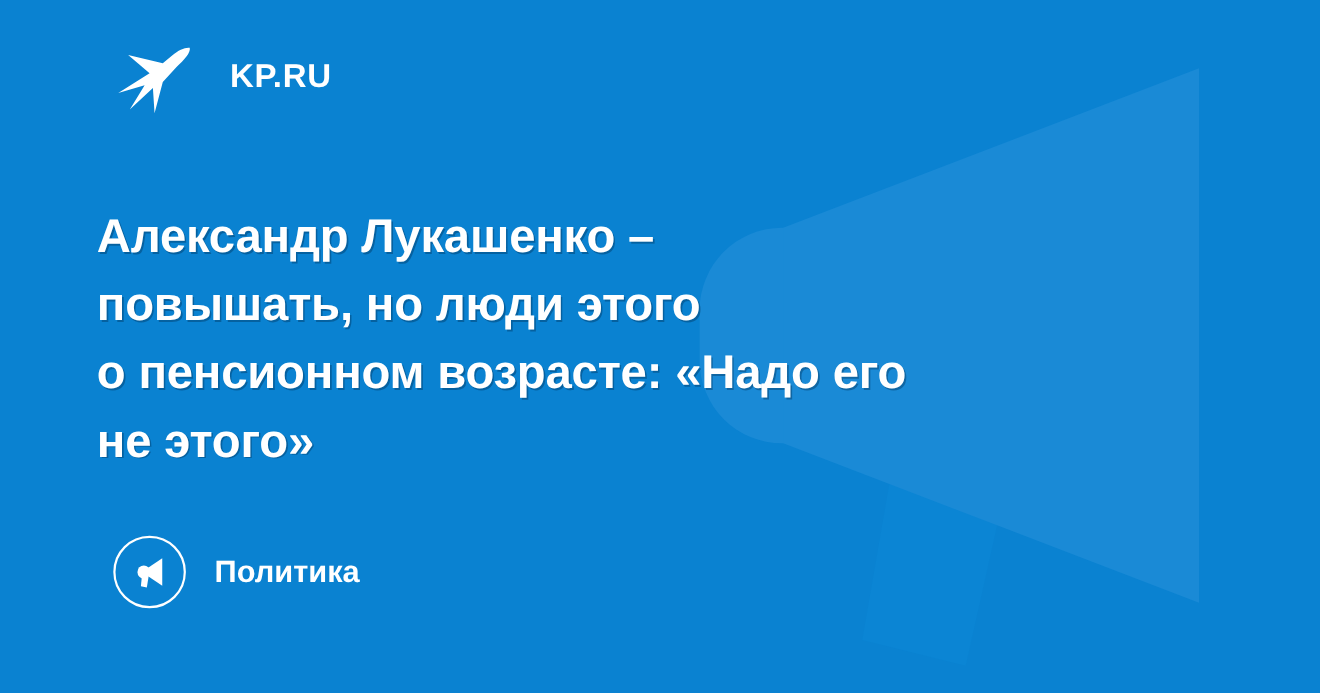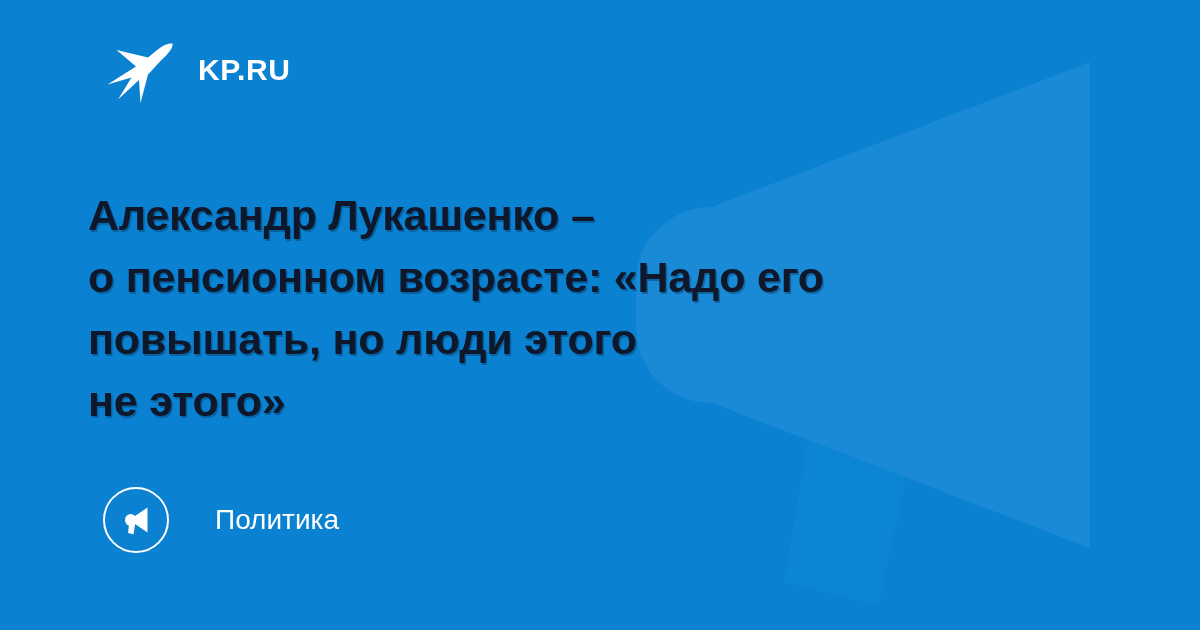--- a/index.html
+++ b/index.html
@@ -31,21 +31,21 @@
     pointer-events: none;
   }
 
   
   .brand {
     position: absolute;
     left: 104px;
     top: 36px;
     display: flex;
     align-items: center;
-    gap: 22px;
+    gap: 33px;
     z-index: 3;
   }
   .brand-logo {
     width: 72px;
     height: 68px;
     display: block;
   }
   .brand-name {
     color: #ffffff;
     font-size: 30px;
@@ -55,21 +55,21 @@
     white-space: nowrap;
   }
 
   
   .headline {
     position: absolute;
     left: 88px;
     top: 155px;
     width: 1010px;
     z-index: 3;
-    color: #0f172a;
+    color: #ffffff;
     font-size: 43px;
     font-weight: bold;
     line-height: 62px;
     letter-spacing: -0.2px;
     text-shadow: 1.5px 1.5px 0 rgba(0, 52, 92, 0.42);
   }
   .headline-line {
     display: block;
     white-space: nowrap;
   }
@@ -93,24 +93,23 @@
     display: flex;
     align-items: center;
     justify-content: center;
   }
   .category-circle svg {
     display: block;
   }
   .category-label {
     color: #ffffff;
     font-size: 28px;
-    font-weight: normal;
+    font-weight: bold;
     line-height: 1;
     white-space: nowrap;
-    margin-left: 20px;
   }
 </style>
 </head>
 <body>
 
 <div class="card">
 
   <svg class="watermark" viewBox="0 0 1200 630" xmlns="http://www.w3.org/2000/svg" aria-hidden="true">
 
     <path d="M793 389 L900 389 L905 595 L808 595 Z" fill="#0b85d4" transform="rotate(14 850 490)"></path>
@@ -122,22 +121,22 @@
 
   <div class="brand">
     <svg class="brand-logo" viewBox="0 0 72 68" xmlns="http://www.w3.org/2000/svg" aria-hidden="true">
       <path d="M68.5 7.5 C64 7.0 58.5 9.5 52.5 14.5 L44 21.5 L12.5 14.0 L32.0 30.5 L3.5 48.5 L27.5 41.5 L14.0 63.5 L35.0 44.0 L36.5 67.0 L44.0 38.5 L56.5 25.0 C63.5 18.5 69.5 12.0 68.5 7.5 Z" fill="#ffffff"></path>
     </svg>
     <span class="brand-name">KP.RU</span>
   </div>
 
   <h1 class="headline">
     <span class="headline-line">Александр Лукашенко –</span>
+    <span class="headline-line">повышать, но люди этого</span>
     <span class="headline-line">о пенсионном возрасте: «Надо его</span>
-    <span class="headline-line">повышать, но люди этого</span>
     <span class="headline-line">не этого»</span>
   </h1>
 
   <div class="category">
     <span class="category-circle">
       <svg width="38" height="38" viewBox="0 0 38 38" xmlns="http://www.w3.org/2000/svg" aria-hidden="true">
         <path d="M30.5 6.5 L30.5 31.5 L18.0 23.0 L18.0 15.0 Z" fill="#ffffff"></path>
         <rect x="8.0" y="13.0" width="11.5" height="12.0" rx="5.75" ry="5.75" fill="#ffffff"></rect>
         <path d="M11.0 24.0 L17.0 22.2 L17.5 32.5 L12.0 32.5 Z" fill="#ffffff" transform="rotate(12 14 28)"></path>
       </svg>

